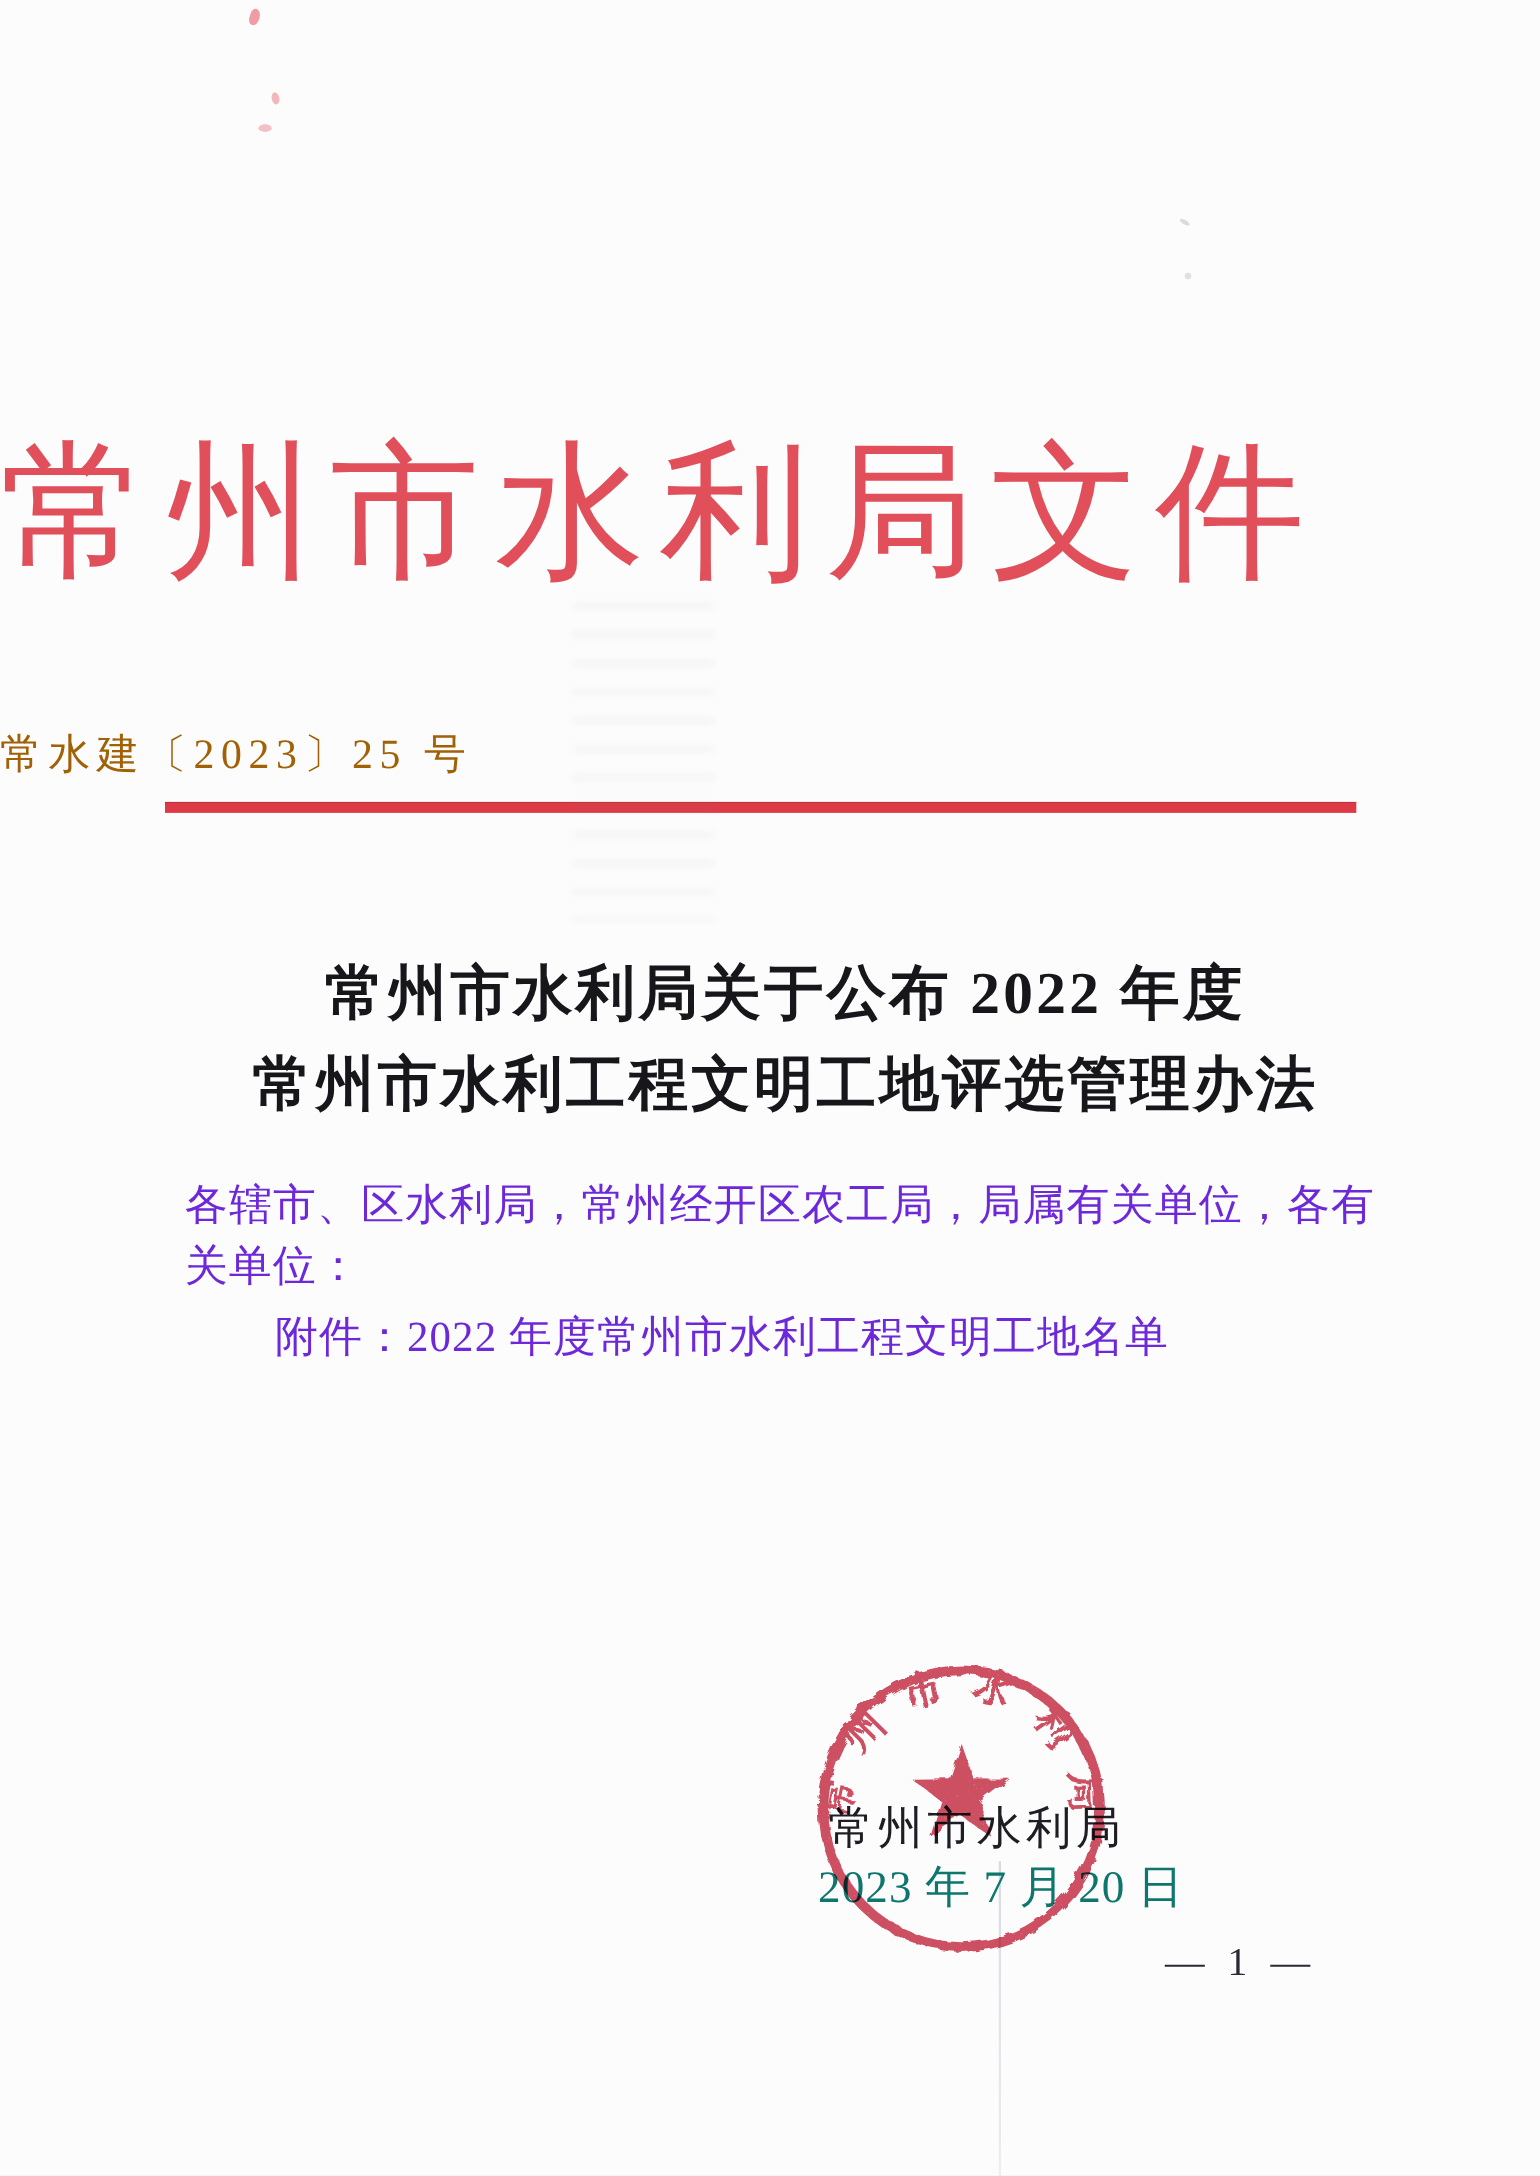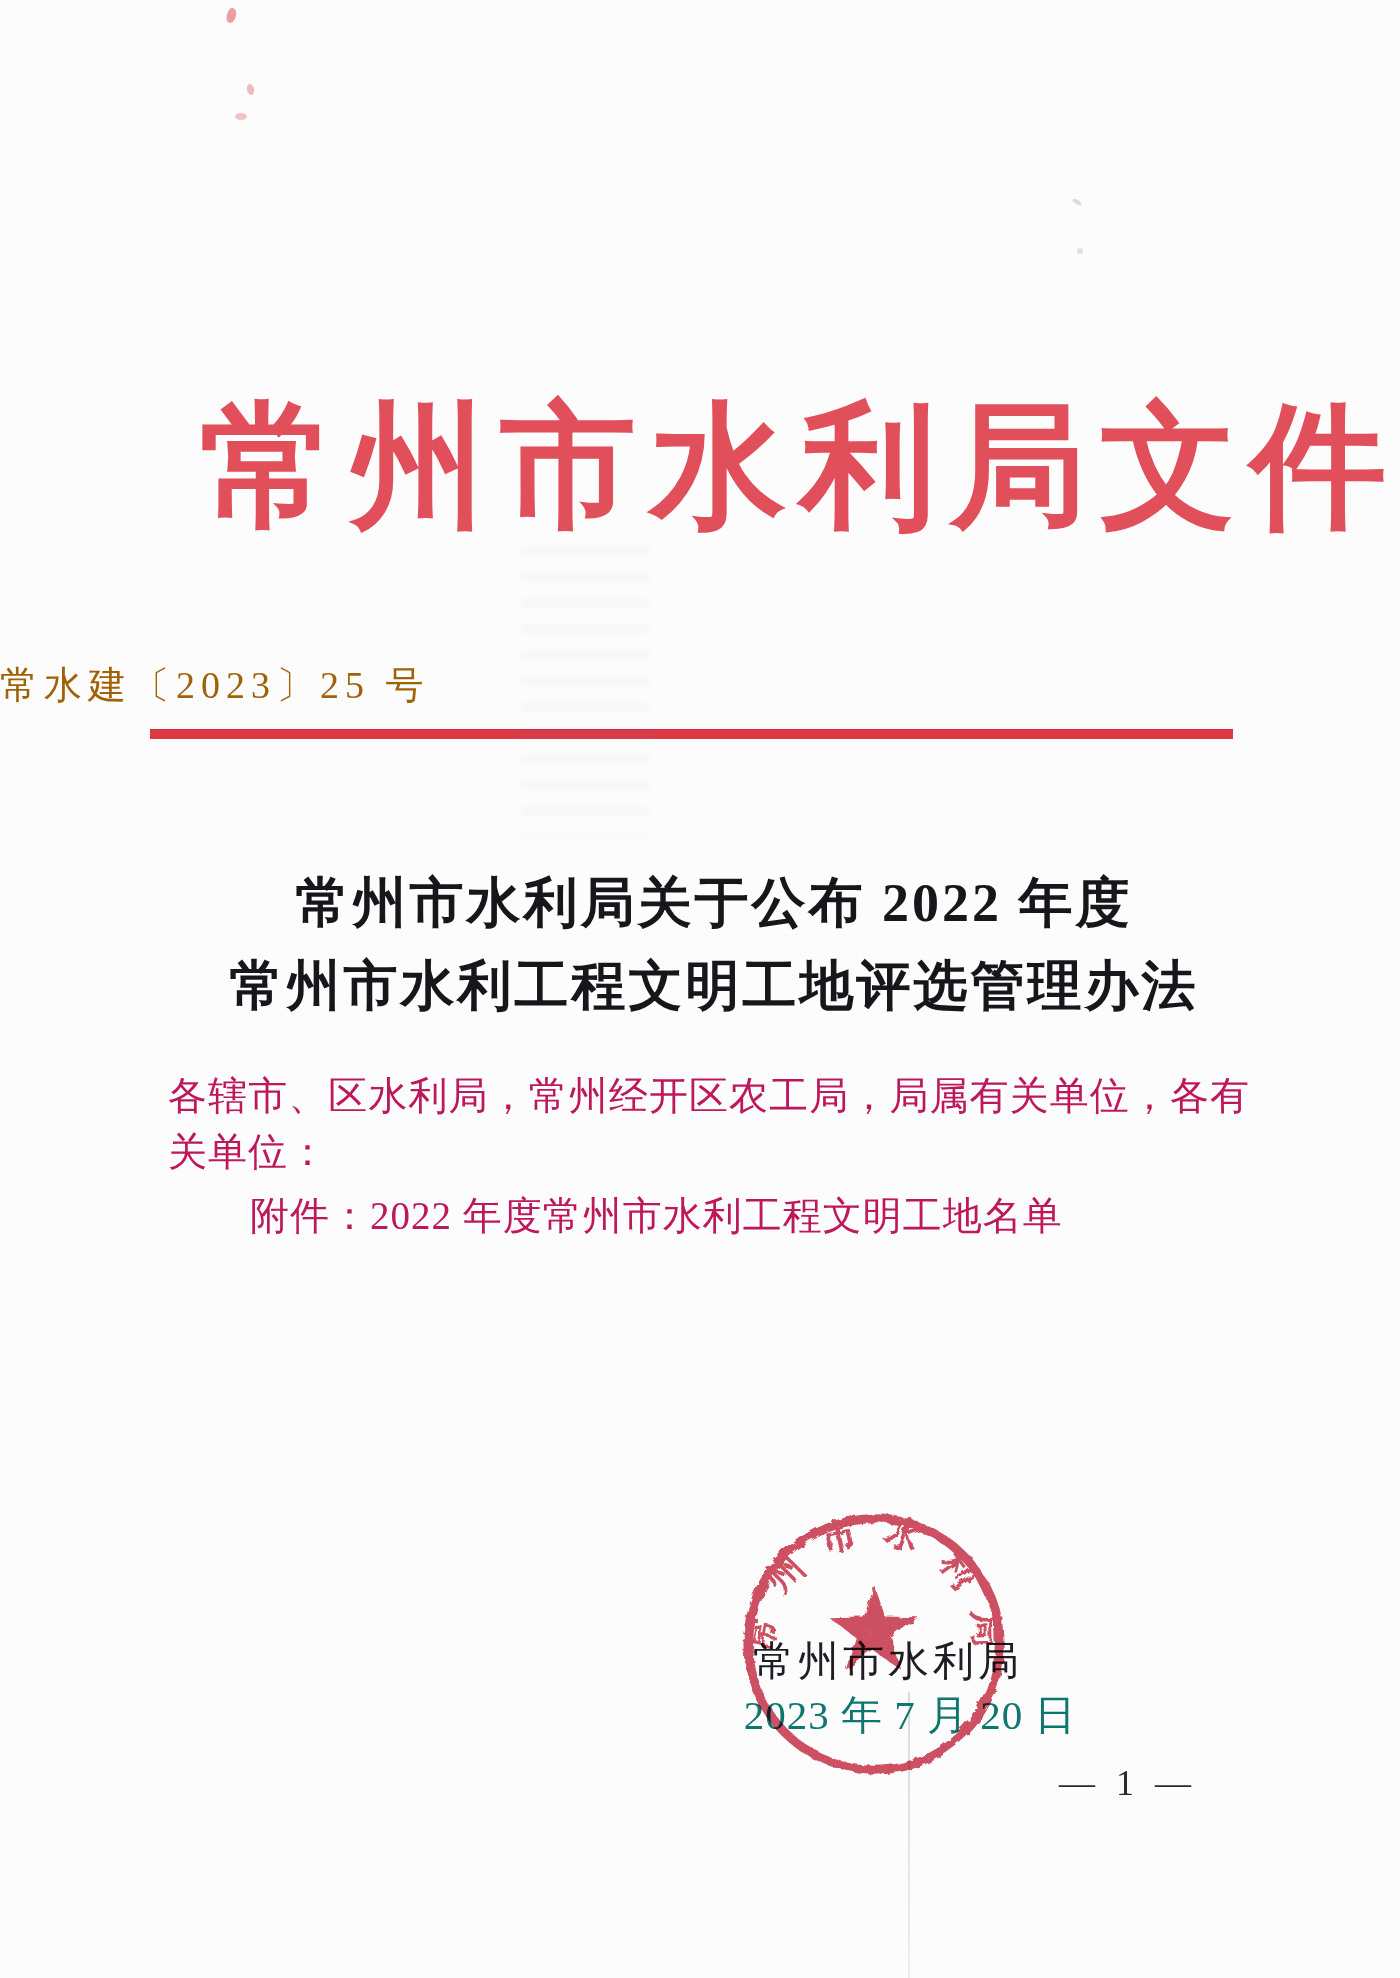--- a/index.html
+++ b/index.html
@@ -12,23 +12,23 @@
     overflow: hidden;
     font-family: "Liberation Serif", "DejaVu Serif", serif;
     color: #1c1c22;
   }
 
   
   .org-title {
     position: absolute;
     top: 392px; left: 0;
     width: 100%;
-    text-align: right;
+    text-align: left;
     font-size: 136px;
-    font-weight: bold;
+    font-weight: normal;
     letter-spacing: 14px;
     color: #e14f5b;
     line-height: 150px;
     white-space: nowrap;
   }
   .doc-number {
     position: absolute;
     top: 660px; left: 0;
     width: 100%;
     font-size: 38px;
@@ -59,21 +59,21 @@
 
   
   .body-text {
     position: absolute;
     top: 1068px; left: 168px;
     width: 1082px;
     font-size: 39px;
     line-height: 56px;
     letter-spacing: 1px;
     text-align: justify;
-    color: #be185d;
+    color: #6d28d9;
   }
   .body-text p { margin: 0; }
   .body-text p.indent { text-indent: 82px; }
   .body-text p.attachment { margin-top: 8px; }
 
   
   .sig-org {
     position: absolute;
     top: 1634px; left: 688px;
     width: 400px;

